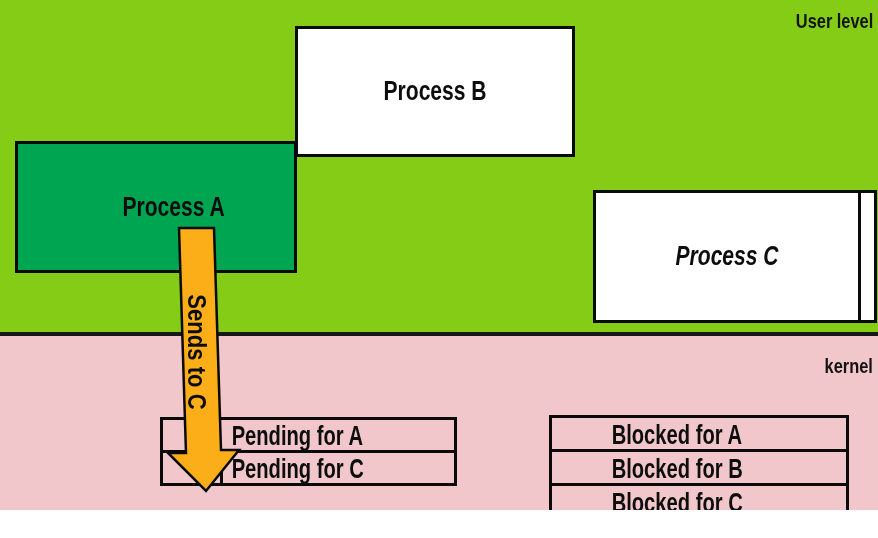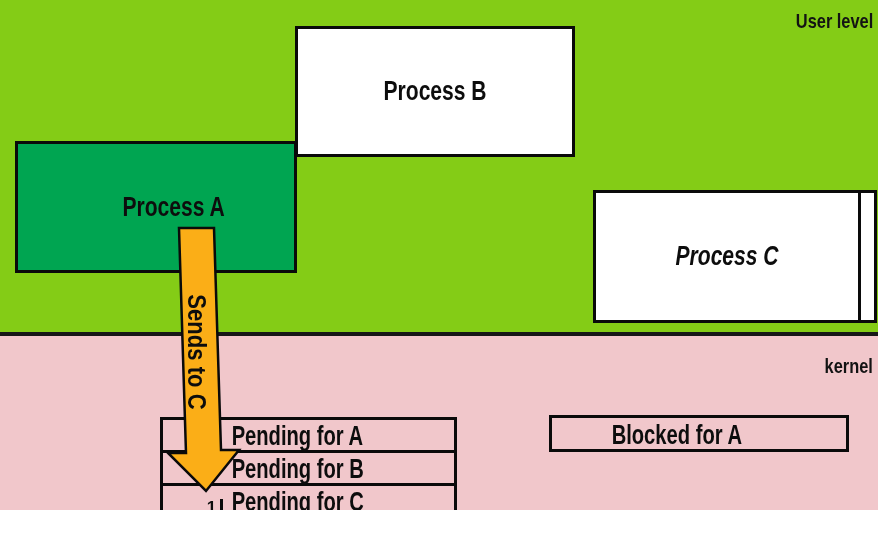--- a/index.html
+++ b/index.html
@@ -82,38 +82,44 @@
   <div class="sigtable pending">
     <div class="trow">
       <span class="slot"></span>
       <span class="slot"></span>
       <span class="slot"></span>
       <span class="tlabel">Pending for A</span>
     </div>
     <div class="trow">
       <span class="slot"></span>
       <span class="slot"></span>
-      <span class="slot"></span>
-      <span class="tlabel">Pending for B</span>
-    </div>
-    <div class="trow">
-      <span class="slot"></span>
-      <span class="slot"></span>
       <span class="slot">1</span>
       <span class="tlabel">Pending for C</span>
     </div>
   </div>
 
   <div class="sigtable blocked">
     <div class="trow">
       <span class="slot"></span>
       <span class="slot"></span>
       <span class="slot"></span>
       <span class="tlabel">Blocked for A</span>
     </div>
+    <div class="trow">
+      <span class="slot"></span>
+      <span class="slot"></span>
+      <span class="slot"></span>
+      <span class="tlabel">Blocked for B</span>
+    </div>
+    <div class="trow">
+      <span class="slot"></span>
+      <span class="slot"></span>
+      <span class="slot"></span>
+      <span class="tlabel">Blocked for C</span>
+    </div>
   </div>
 
   <svg class="arrow-overlay" width="878" height="538" viewBox="0 0 878 538">
     <polygon points="179,228 214,228 221,450 239,450 206,491 168,453 186,453" fill="#FBAE17" stroke="#0a0a0a" stroke-width="2.5" stroke-linejoin="miter"></polygon>
     <text transform="translate(188,352) rotate(90) scale(0.85 1)" text-anchor="middle" font-size="26" font-weight="bold" fill="#0d0d0d" font-family="Liberation Sans, DejaVu Sans, sans-serif">Sends to C</text>
   </svg>
 
 </div>
 
 </body></html>

